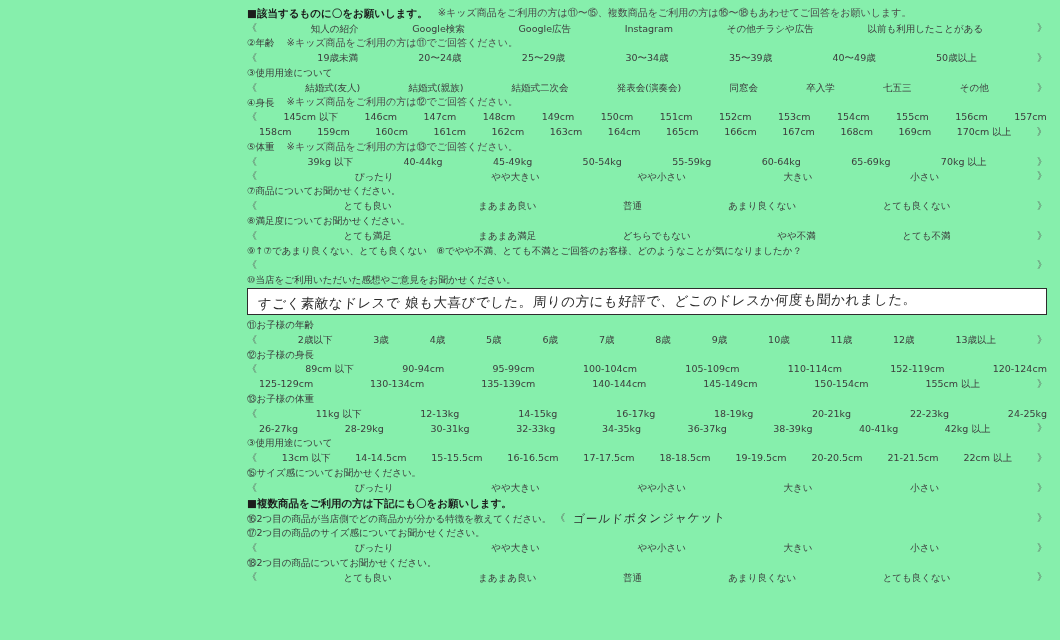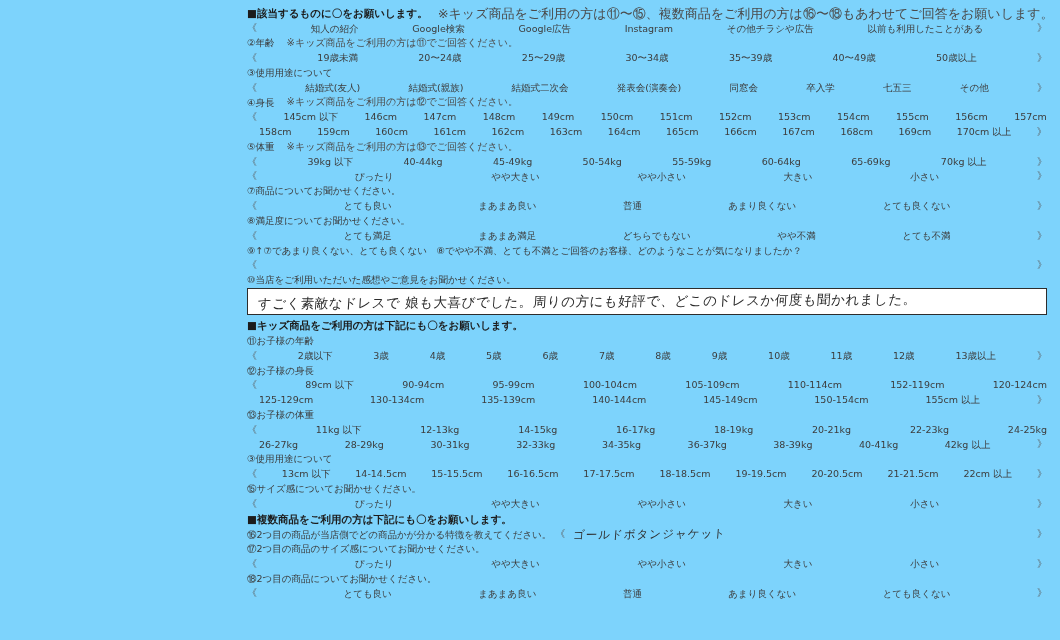--- a/index.html
+++ b/index.html
@@ -2,26 +2,26 @@
 <html><head>
 <meta charset="utf-8">
 <style>
   html,body{margin:0;padding:0;}
   body{
     width:1060px;height:640px;overflow:hidden;
     background:#ffffff;
     font-family:"DejaVu Sans","Liberation Sans",sans-serif;
     color:#3c3c3c;
   }
-  .page{position:absolute;left:0;top:0;width:1060px;height:640px;background:#7dd3fc;}
+  .page{position:absolute;left:0;top:0;width:1060px;height:640px;background:#86efac;}
   #form-root{position:absolute;left:247px;top:5px;width:800px;}
   .line{height:14.8px;display:flex;align-items:center;font-size:9.5px;line-height:1;}
   .title-line{height:16px;}
   .section-title{font-weight:bold;color:#1c1c1c;font-size:10.5px;white-space:nowrap;}
-  .section-note{font-size:13px;color:#4a4a4a;margin-left:10px;white-space:nowrap;}
+  .section-note{font-size:10px;color:#4a4a4a;margin-left:10px;white-space:nowrap;}
   .q-label{white-space:nowrap;color:#3a3a3a;}
   .q-note{font-size:10px;color:#4c4c4c;margin-left:12px;white-space:nowrap;}
   .opt-row{justify-content:space-between;}
   .opt-row.cont{padding-left:12px;}
   .bracket{color:#5a5a5a;font-size:10px;flex:0 0 auto;}
   .opt{white-space:nowrap;position:relative;color:#3c3c3c;}
   .comment-box{
     border:1.6px solid #2d2d2d;height:25px;display:flex;align-items:center;
     padding:0 10px;margin:1px 0 2px 0;background:#fff;
   }
@@ -175,23 +175,20 @@
       <div class="line opt-row">
         <span class="bracket">《</span>
         <span class="bracket">》</span>
       </div>
       <div class="line">
         <span class="q-label">⑩当店をご利用いただいた感想やご意見をお聞かせください。</span>
       </div>
       <div class="comment-box">
         <span class="hand">すごく素敵なドレスで 娘も大喜びでした。周りの方にも好評で、どこのドレスか何度も聞かれました。</span>
       </div>
-      <div class="line title-line">
-        <span class="section-title">■キッズ商品をご利用の方は下記にも〇をお願いします。</span>
-      </div>
       <div class="line">
         <span class="q-label">⑪お子様の年齢</span>
       </div>
       <div class="line opt-row">
         <span class="bracket">《</span>
         <span class="opt">2歳以下</span>
         <span class="opt">3歳</span>
         <span class="opt">4歳</span>
         <span class="opt">5歳</span>
         <span class="opt">6歳</span>

